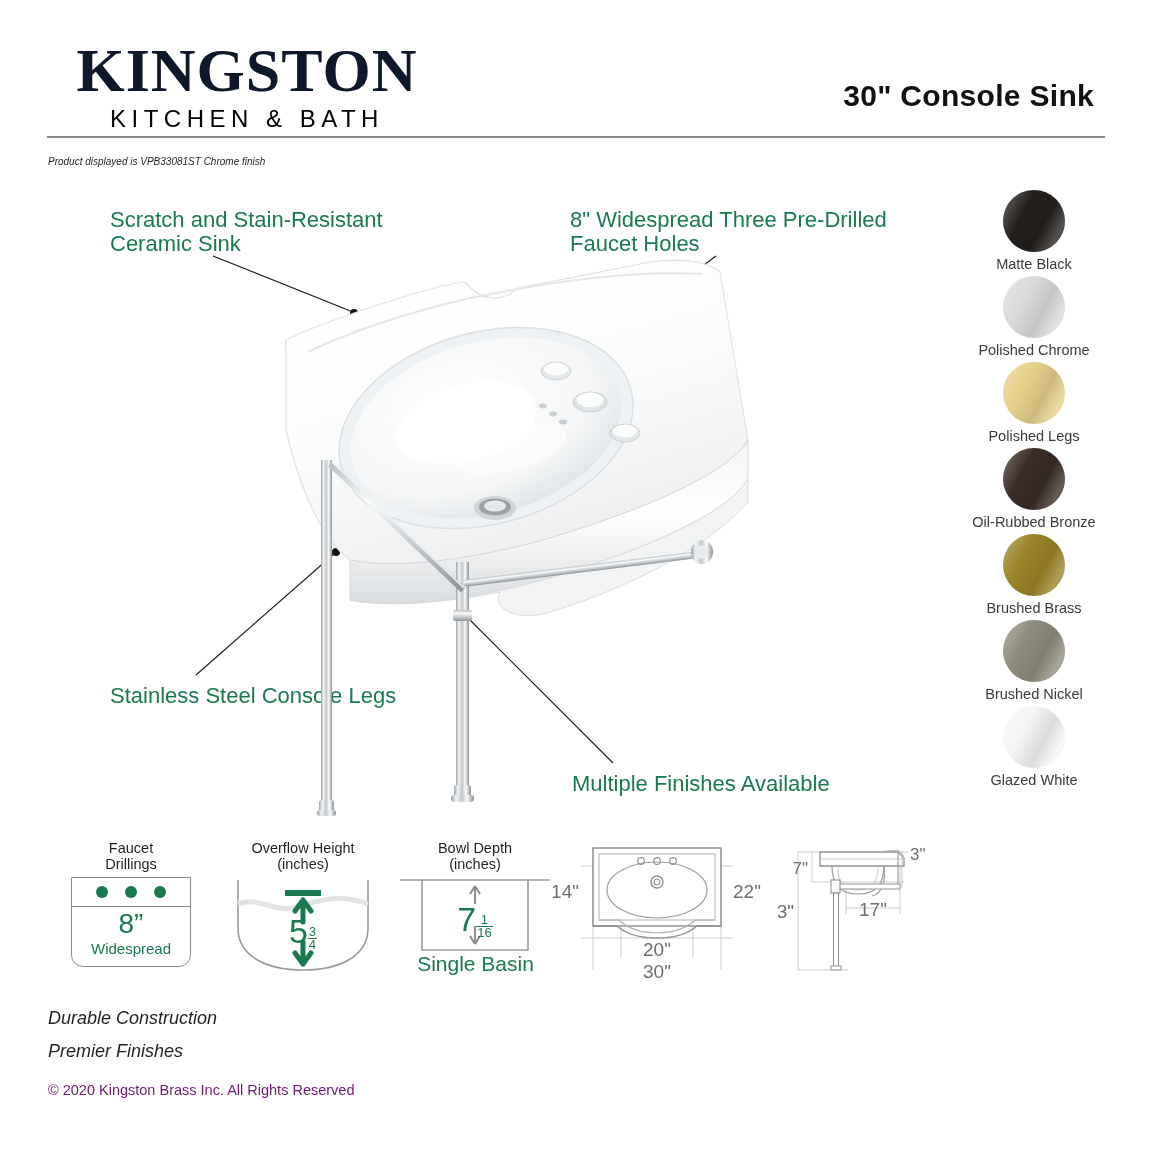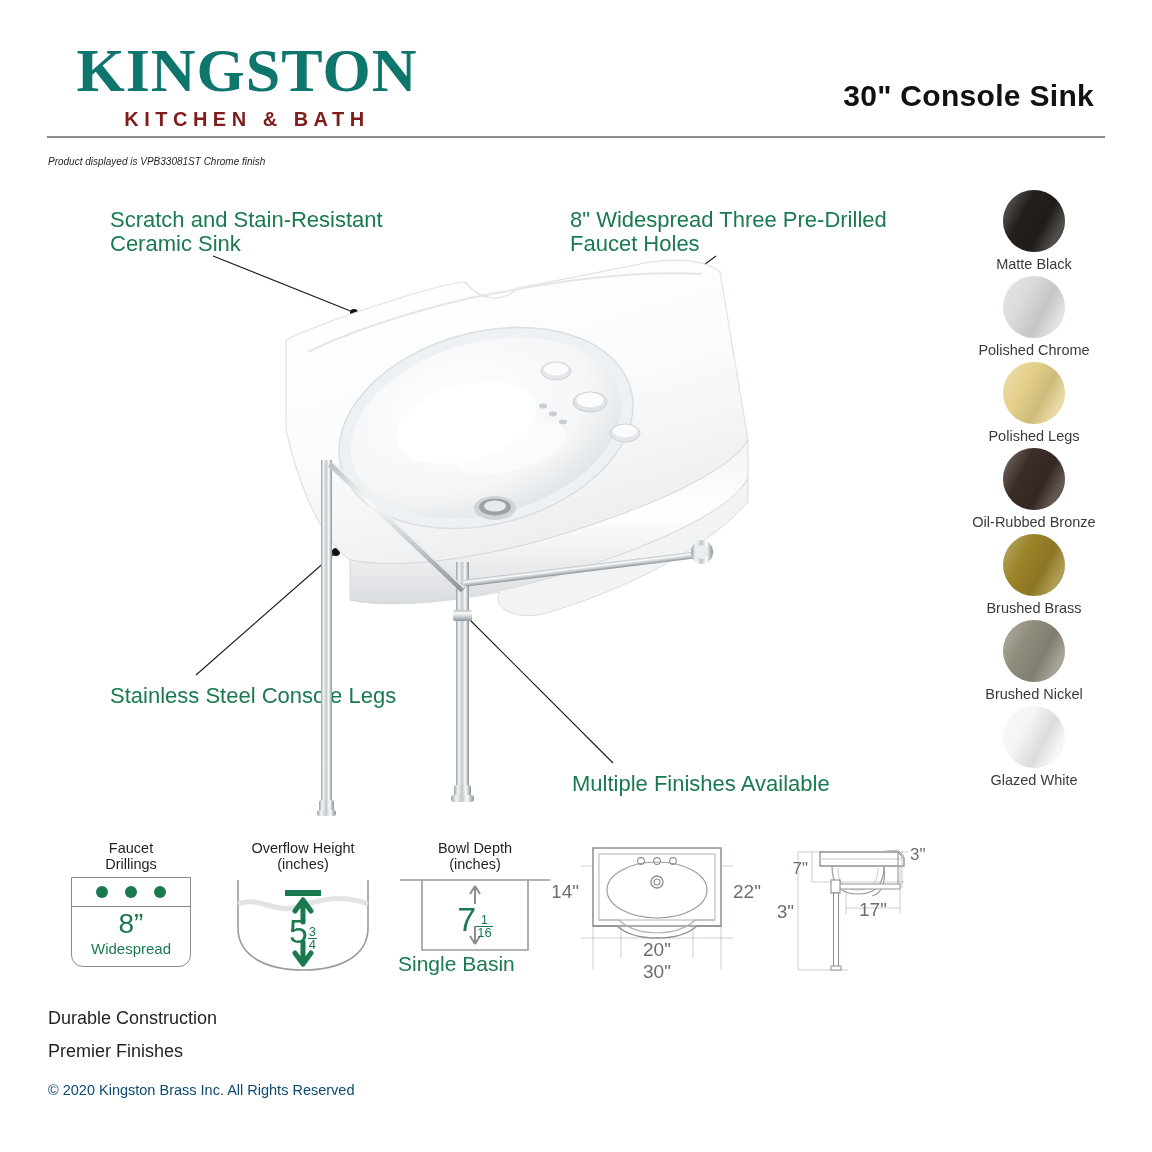--- a/index.html
+++ b/index.html
@@ -14,29 +14,29 @@
   .page{position:absolute;inset:0;}
 
   
   .brand{position:absolute;left:47px;top:38px;width:400px;text-align:center;}
   .brand-name{
     font-family:"Liberation Serif", serif;
     font-weight:bold;
     font-size:62px;
     letter-spacing:1px;
     line-height:64px;
-    color:#0f766e;
+    color:#0f172a;
     margin:0;
   }
   .brand-sub{
     font-family:"Liberation Sans", sans-serif;
-    font-weight:bold;
-    font-size:20px;
+    font-weight:normal;
+    font-size:24px;
     letter-spacing:5.5px;
-    color:#7f1d1d;
+    color:#000000;
     margin:6px 0 0 0;
     line-height:22px;
   }
   .product-title{
     position:absolute;right:58px;top:79px;
     font-size:30px;font-weight:bold;color:#111;
     letter-spacing:0.3px;
     white-space:nowrap;
   }
   .rule{
@@ -107,27 +107,27 @@
   #spec-overflow{left:222px;top:840px;width:162px;}
   #spec-bowl{left:400px;top:840px;width:150px;}
 
   
   #dim-top{position:absolute;left:553px;top:838px;width:215px;height:145px;}
   #dim-side{position:absolute;left:778px;top:838px;width:175px;height:175px;}
 
   
   .foot-line{
     position:absolute;left:48px;
-    font-size:18px;color:#231f20;
+    font-size:18px;font-style:italic;color:#231f20;
   }
   #foot-durable{top:1008px;}
   #foot-premier{top:1041px;}
   .copyright{
     position:absolute;left:48px;top:1082px;
-    font-size:14.5px;color:#0c4a6e;
+    font-size:14.5px;color:#701a75;
   }
 </style>
 </head>
 <body>
 
 <div class="page">
 
   <div class="brand">
     <div class="brand-name">KINGSTON</div>
     <div class="brand-sub">KITCHEN &amp; BATH</div>
@@ -325,21 +325,21 @@
 (inches)</div>
     <svg width="150" height="82" viewBox="0 0 150 82" style="display:block;margin-top:2px">
       <line x1="0" y1="6" x2="150" y2="6" stroke="#9a9a9a" stroke-width="1.6"></line>
       <path d="M 22 6 L 22 76 L 128 76 L 128 6" fill="none" stroke="#9a9a9a" stroke-width="1.6"></path>
       <path d="M 75 12 L 75 30 M 75 12 L 70 20 M 75 12 L 80 20" stroke="#8d8d8d" stroke-width="2" fill="none"></path>
       <path d="M 75 52 L 75 70 M 75 70 L 70 62 M 75 70 L 80 62" stroke="#8d8d8d" stroke-width="2" fill="none"></path>
     </svg>
     <div style="position:absolute;left:0;top:60px;width:150px;text-align:center;">
       <span class="big-num">7</span><span class="frac"><span class="num">1</span><span class="den">16</span></span>
     </div>
-    <div style="position:absolute;left:-2px;top:112px;width:155px;text-align:left;font-size:21px;color:#1a7a4f;">Single Basin</div>
+    <div style="position:absolute;left:-2px;top:112px;width:155px;text-align:center;font-size:21px;color:#1a7a4f;">Single Basin</div>
   </div>
 
   <svg id="dim-top" viewBox="0 0 215 145">
 
     <g stroke="#c9cdd2" stroke-width="1">
       <line x1="28" y1="28" x2="180" y2="28"></line>
       <line x1="28" y1="100" x2="180" y2="100"></line>
       <line x1="40" y1="10" x2="40" y2="132"></line>
       <line x1="168" y1="10" x2="168" y2="132"></line>
       <line x1="68" y1="78" x2="68" y2="120"></line>

